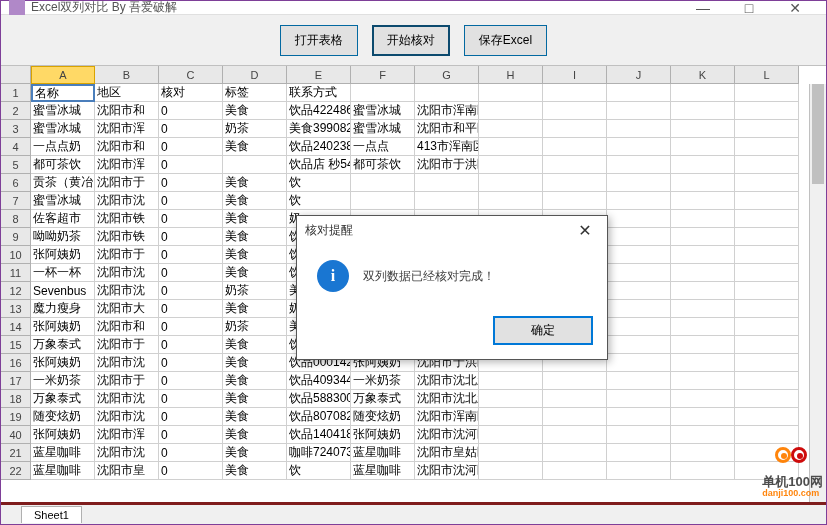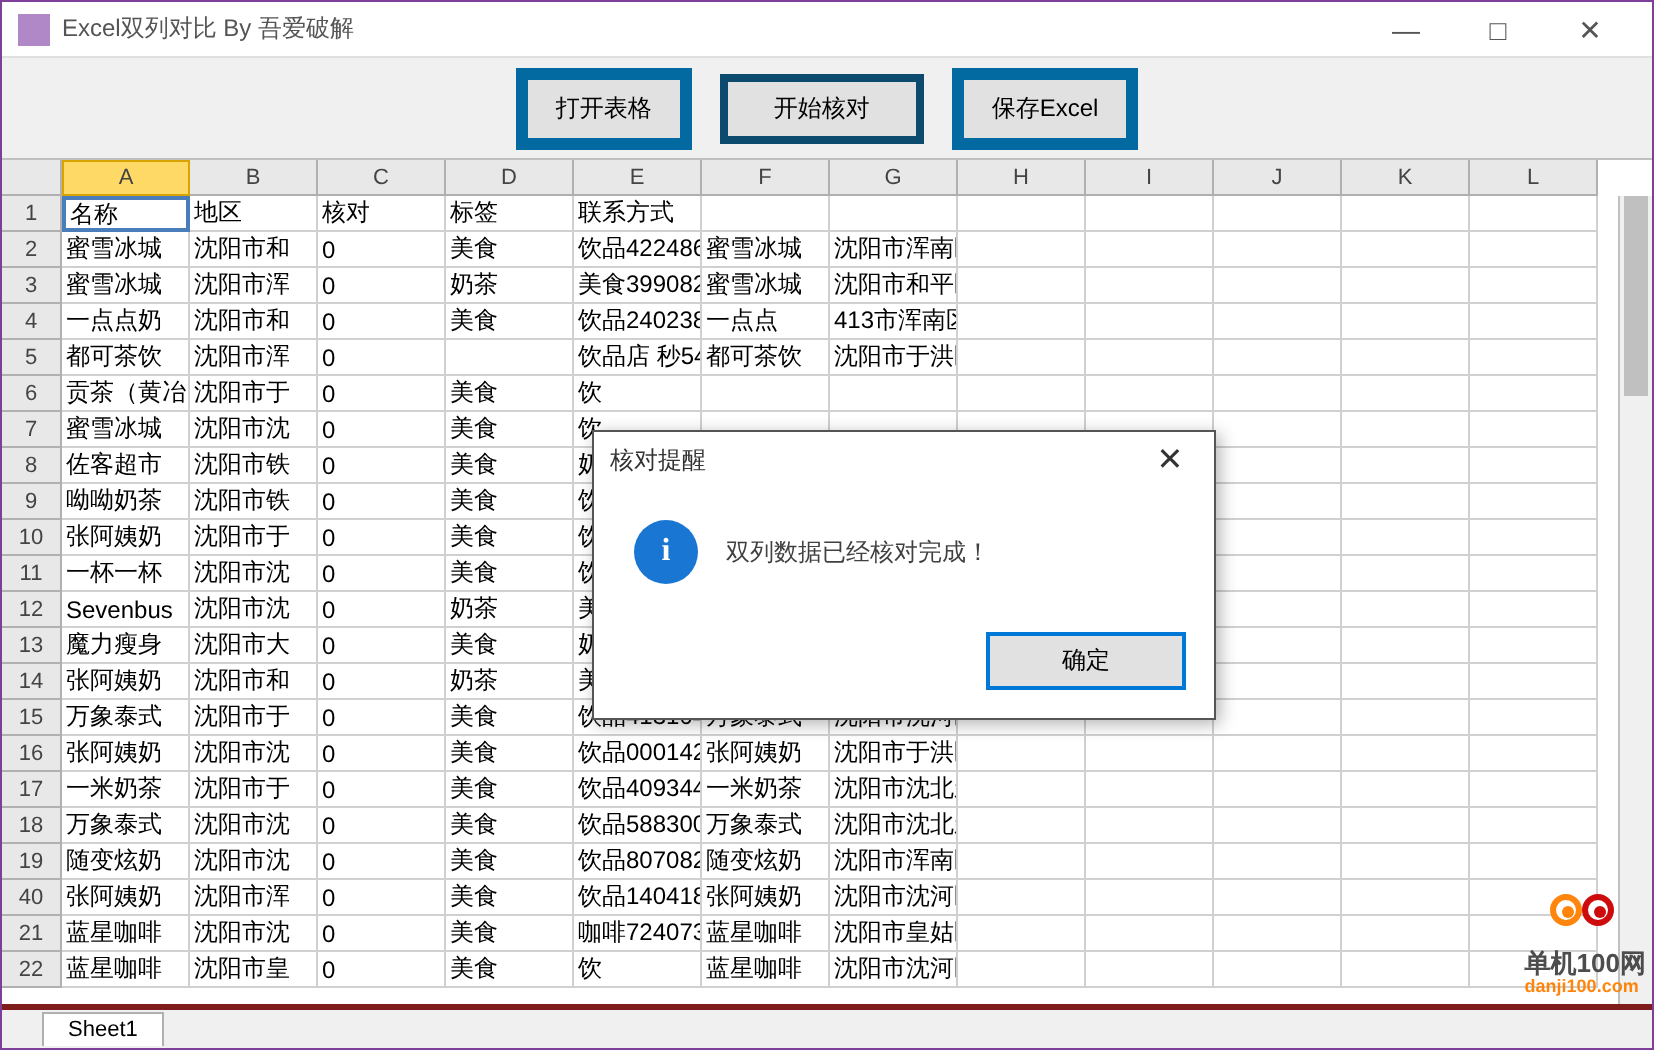--- a/index.html
+++ b/index.html
@@ -1,24 +1,24 @@
 <!DOCTYPE html>
 <html><head>
 <meta charset="utf-8">
 <style>
 * { box-sizing: border-box; margin: 0; padding: 0; }
 body { font-family: "Microsoft YaHei", SimSun, sans-serif; font-size: 12px; background: #fff; overflow: hidden; width: 827px; height: 525px; position: relative; }
 .window { width: 827px; height: 525px; border: 1px solid #7e3f98; display: flex; flex-direction: column; background: #f0f0f0; }
-.titlebar { height: 28px; background: #fff; border-bottom: 1px solid #e0e0e0; display: flex; align-items: center; padding: 0 8px; }
+.titlebar { height: 14px; background: #fff; border-bottom: 1px solid #e0e0e0; display: flex; align-items: center; padding: 0 8px; }
 .titlebar .icon { width: 16px; height: 16px; background: #b088c8; margin-right: 6px; }
 .titlebar .title { flex: 1; color: #555; font-size: 12px; }
 .titlebar .winbtn { width: 46px; height: 30px; display: flex; align-items: center; justify-content: center; color: #555; font-size: 14px; cursor: pointer; }
 .toolbar { height: 50px; display: flex; align-items: center; justify-content: center; gap: 14px; background: #f0f0f0; }
-.toolbar button { padding: 6px 14px; font-size: 12px; background: #e1e1e1; border: 6px solid #0369a1; font-family: inherit; cursor: pointer; }
-.toolbar button.active { border: 4px solid #0c4a6e; padding: 5px 23px; }
+.toolbar button { padding: 6px 14px; font-size: 12px; background: #e1e1e1; border: 1px solid #0369a1; font-family: inherit; cursor: pointer; }
+.toolbar button.active { border: 2px solid #0c4a6e; padding: 5px 13px; }
 .grid-wrap { flex: 1; position: relative; overflow: hidden; background: #fff; border-top: 1px solid #c0c0c0; }
 .grid { display: grid; grid-template-columns: 30px repeat(12, 64px); grid-auto-rows: 18px; font-size: 12px; }
 .colhdr, .rowhdr, .corner { background: #e8e8e8; border-right: 1px solid #b0b0b0; border-bottom: 1px solid #b0b0b0; display: flex; align-items: center; justify-content: center; color: #444; font-size: 11px; }
 .colhdr.sel { background: #ffd966; border: 1px solid #d9a300; }
 .cell { border-right: 1px solid #d0d0d0; border-bottom: 1px solid #d0d0d0; padding: 0 2px; white-space: nowrap; overflow: hidden; display: flex; align-items: center; color: #000; }
 .cell.sel { border: 2px solid #4a7ebb; }
 .vscroll { position: absolute; right: 0; top: 18px; bottom: 0; width: 17px; background: #f0f0f0; border-left: 1px solid #c0c0c0; }
 .vscroll .thumb { position: absolute; top: 0; left: 2px; right: 2px; height: 100px; background: #c0c0c0; }
 .tabstrip { height: 22px; background: #f0f0f0; border-top: 3px solid #7f1d1d; display: flex; align-items: center; padding-left: 20px; }
 .sheettab { padding: 2px 12px; background: #fff; border: 1px solid #b0b0b0; border-bottom: none; font-size: 11px; cursor: pointer; }

